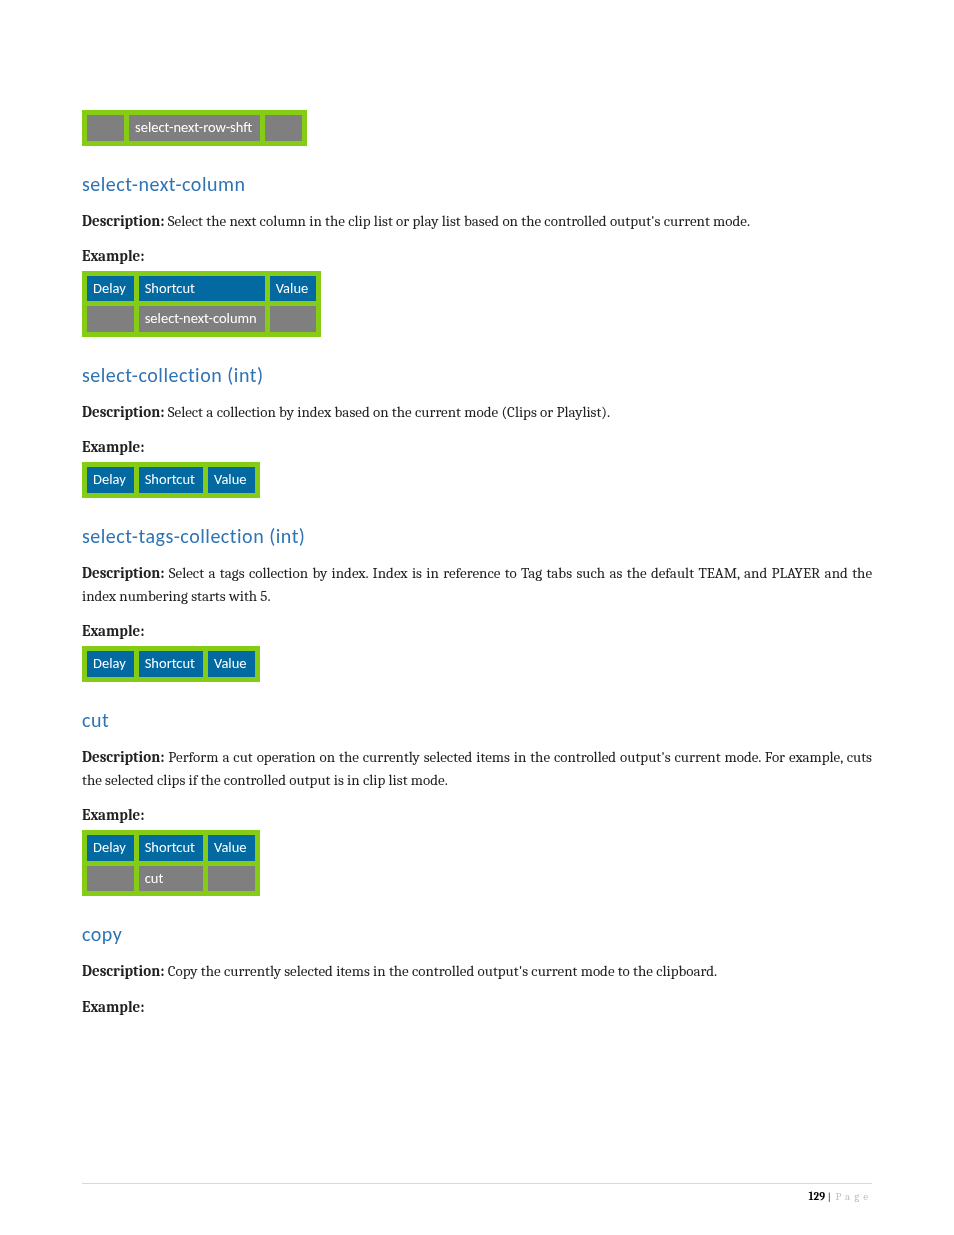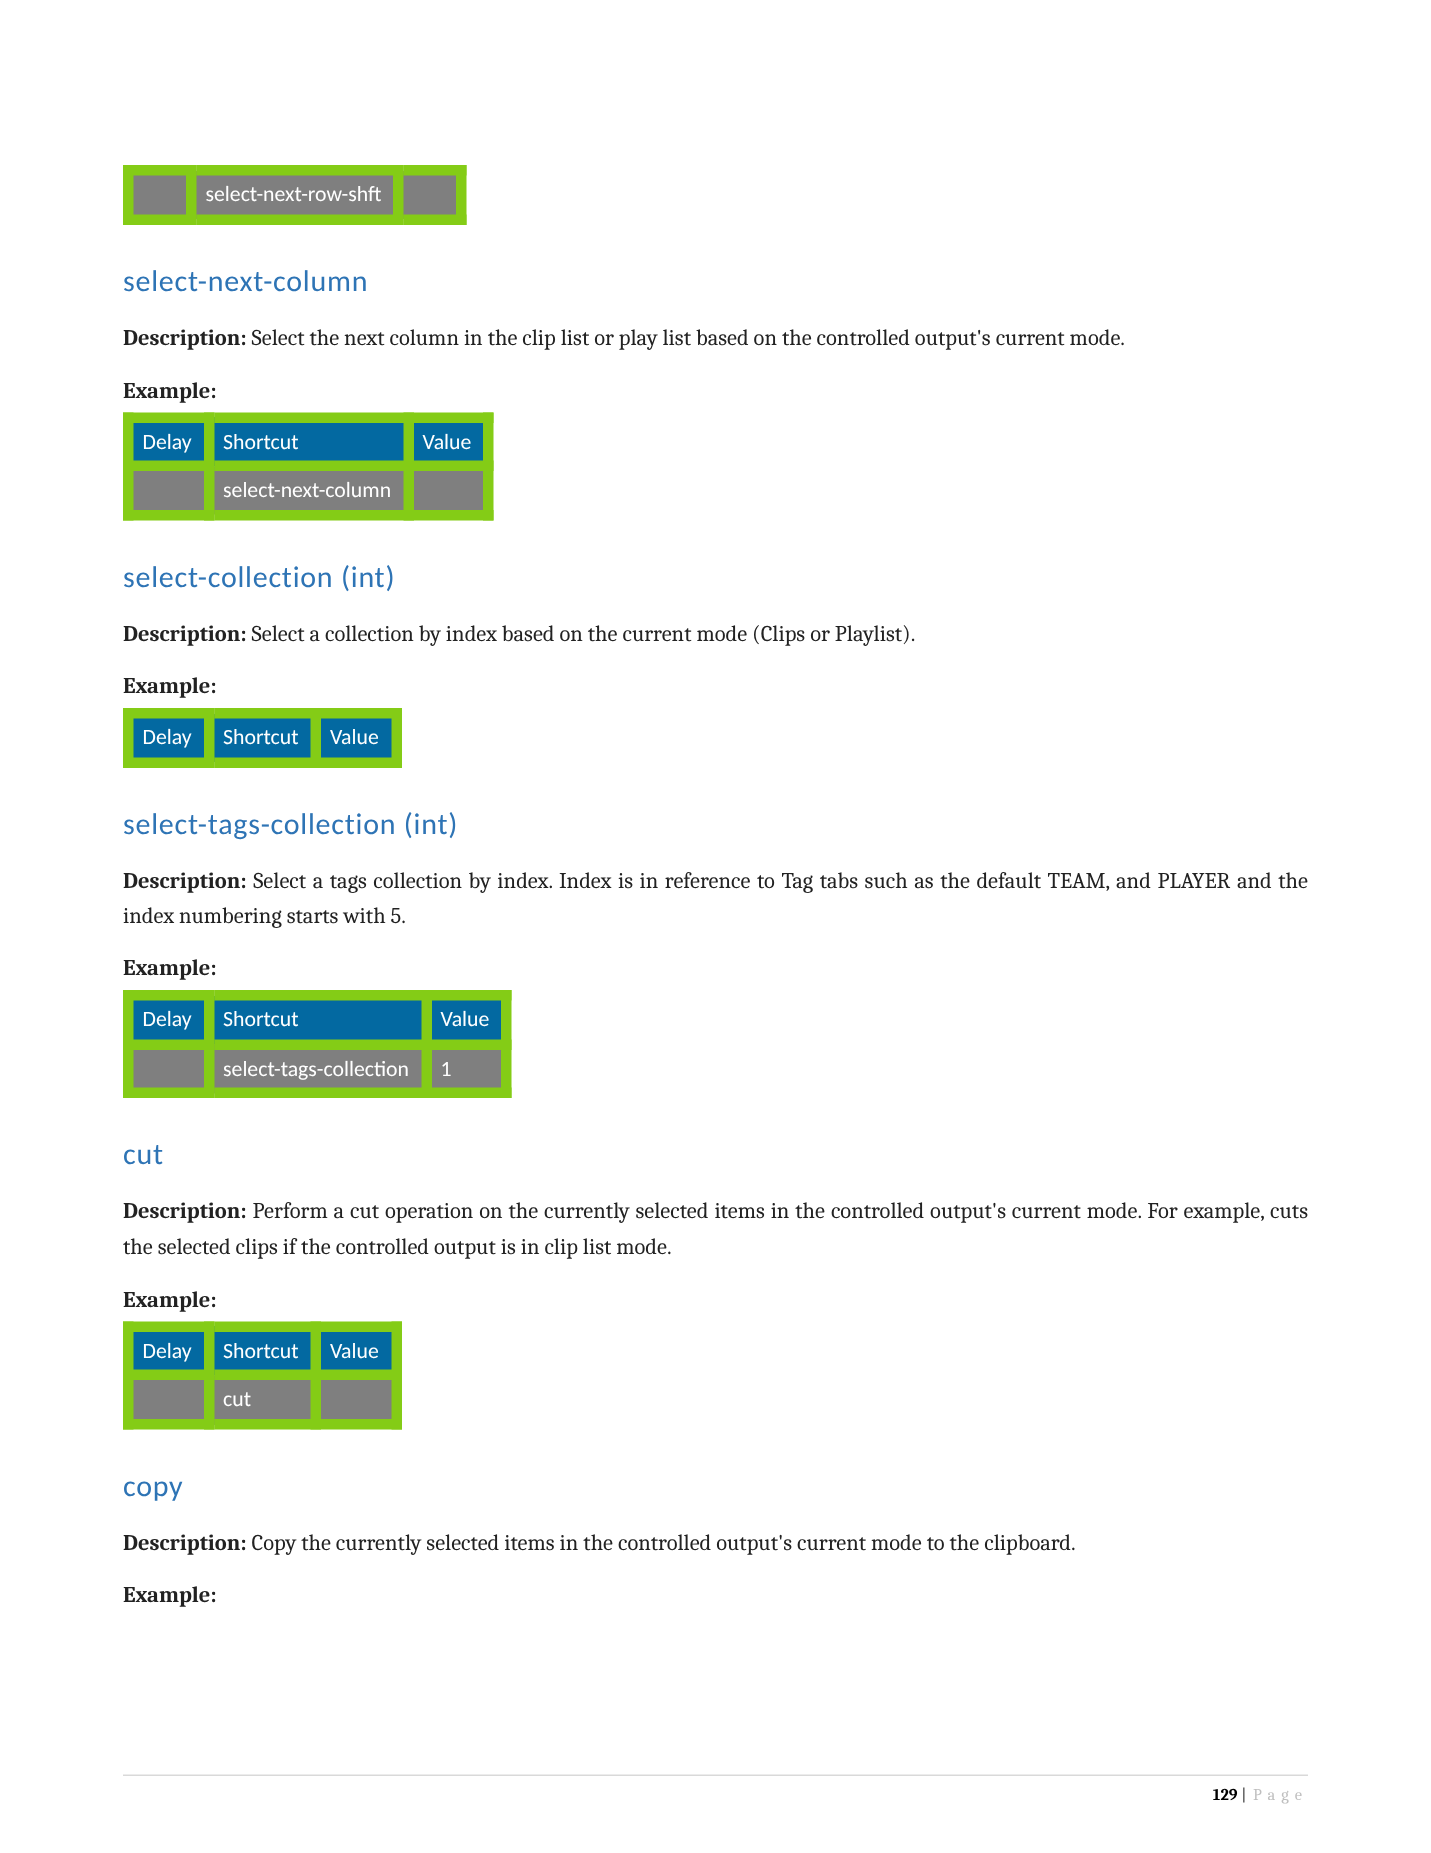--- a/index.html
+++ b/index.html
@@ -11,21 +11,21 @@
     height: 1235px;
     position: relative;
     padding: 110px 82px 0 82px;
   }
   .tbl {
     border-collapse: collapse;
     margin-top: 6px;
     margin-bottom: 22px;
   }
   .tbl th, .tbl td {
-    border: 7px solid #84cc16;
+    border: 5px solid #84cc16;
     padding: 3px 8px 3px 6px;
     font-size: 14.5px;
     font-family: Calibri, Arial, sans-serif;
     text-align: left;
     font-weight: normal;
     color: #fff;
     vertical-align: middle;
     line-height: 1.35;
   }
   .tbl th {
@@ -133,25 +133,20 @@
   <span>Select a tags collection by index. Index is in reference to Tag tabs such as the default TEAM, and PLAYER and the index numbering starts with 5.</span>
 </p>
 <p class="example-label">Example:</p>
 <table class="tbl">
   <tbody>
       <tr>
     <th>Delay</th>
     <th>Shortcut</th>
     <th>Value</th>
   </tr>
-  <tr>
-    <td class="empty"></td>
-    <td>select-tags-collection</td>
-    <td>1</td>
-  </tr>
 </tbody>
   </table>
 
 <h2 class="section-heading">cut</h2>
 <p class="desc">
   <b>Description:</b>
   <span>Perform a cut operation on the currently selected items in the controlled output's current mode.  For example, cuts the selected clips if the controlled output is in clip list mode.</span>
 </p>
 <p class="example-label">Example:</p>
 <table class="tbl">

